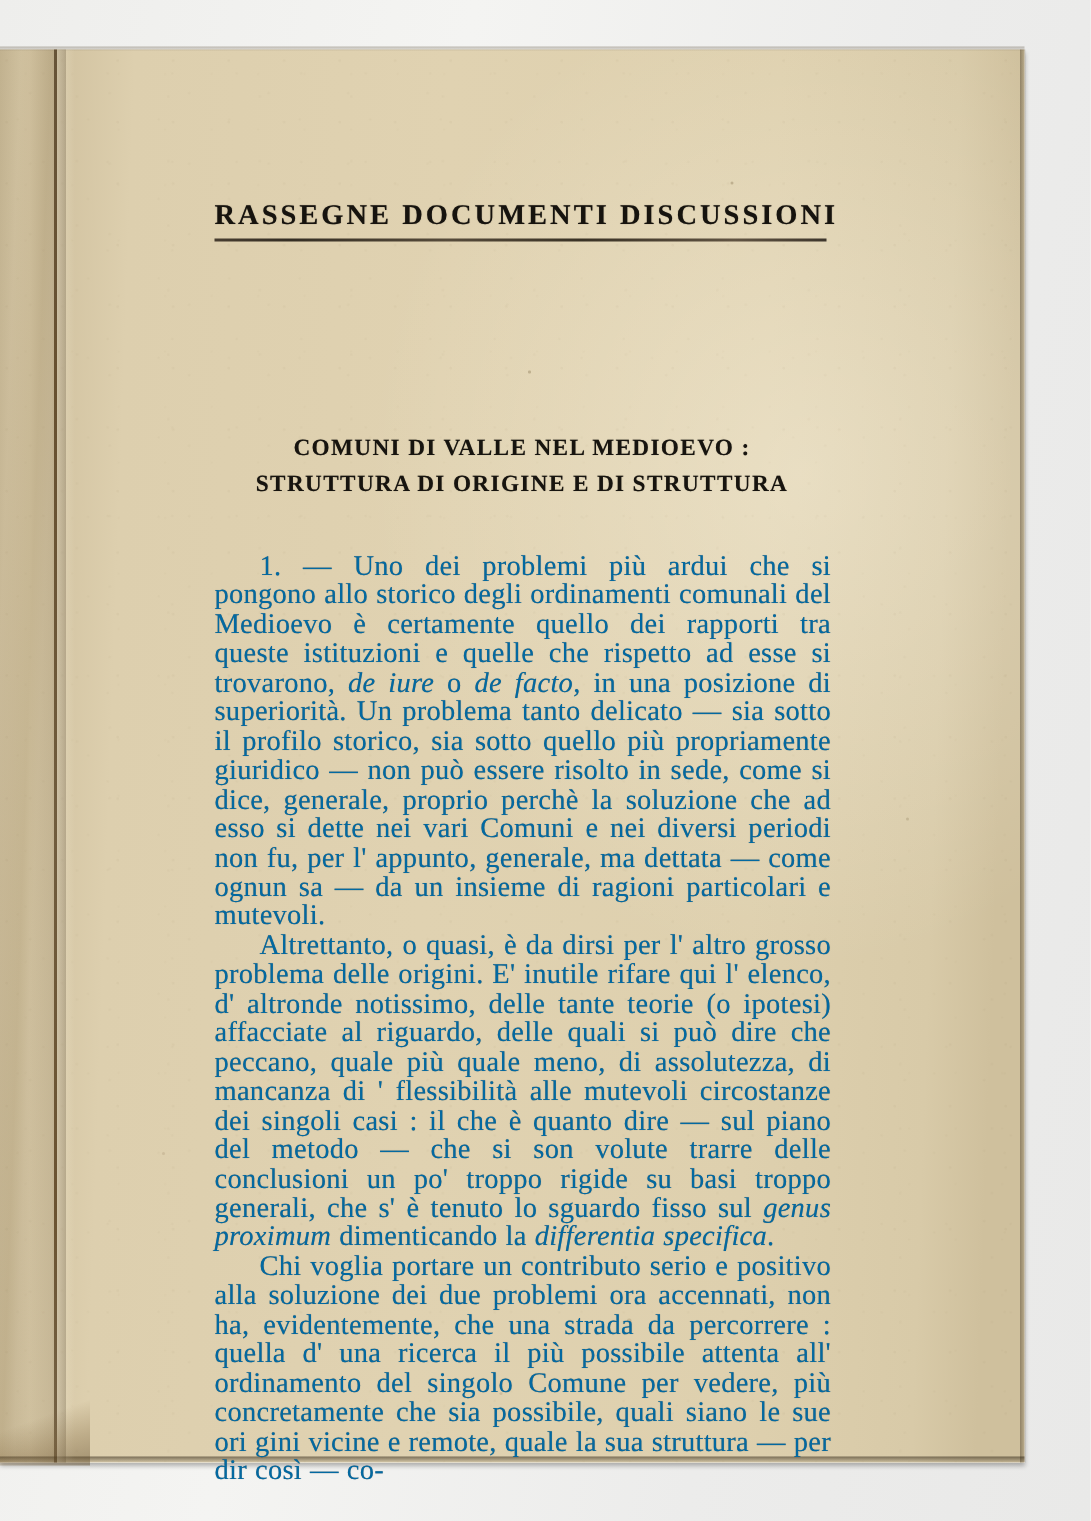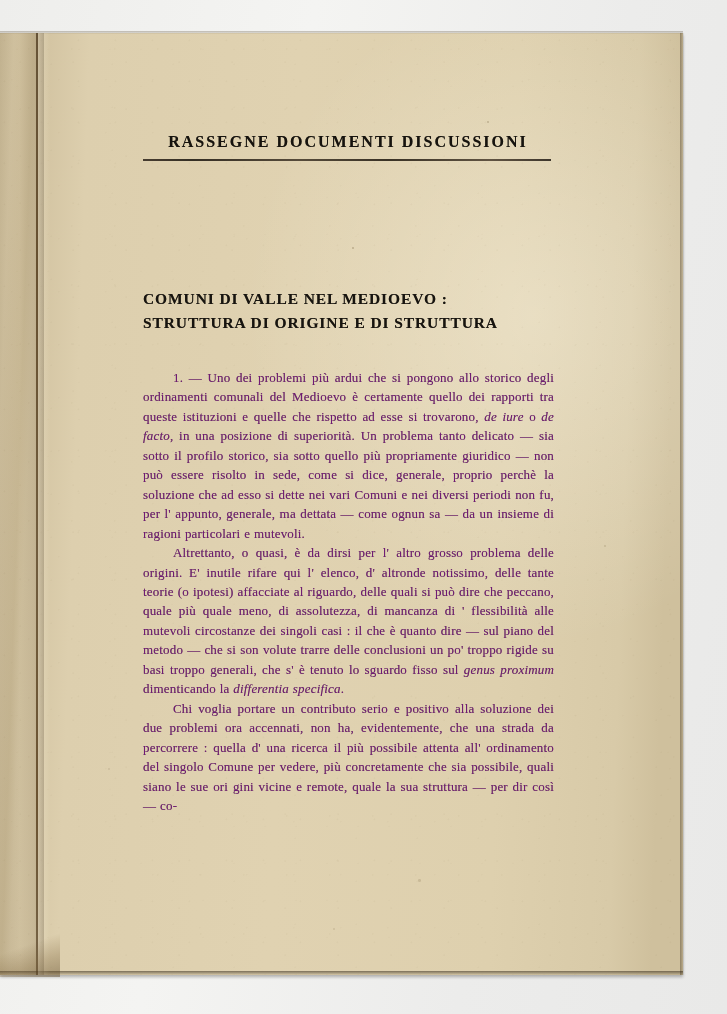--- a/index.html
+++ b/index.html
@@ -118,21 +118,21 @@
     pointer-events: none;
   }
 
   
   .running-head {
     position: absolute;
     left: 143px;
     top: 133px;
     width: 410px;
     text-align: center;
-    font-size: 16px;
+    font-size: 19px;
     font-weight: bold;
     letter-spacing: 2.0px;
     color: #16130e;
     white-space: nowrap;
     text-shadow: 0 0 0.6px rgba(25,20,12,0.55);
   }
   .head-rule {
     position: absolute;
     left: 143px;
     top: 159px;
@@ -143,44 +143,44 @@
         #2b2419 60%, #554838 85%, #2f2820 100%);
     opacity: 0.92;
   }
 
   
   .title-block {
     position: absolute;
     left: 143px;
     top: 287px;
     width: 410px;
-    text-align: left;
+    text-align: center;
   }
   .title-line {
     font-size: 15.5px;
     font-weight: bold;
     letter-spacing: 0.9px;
     color: #17140f;
     line-height: 24px;
     white-space: nowrap;
     text-shadow: 0 0 0.5px rgba(25,20,12,0.5);
   }
 
   
   .body-block {
     position: absolute;
     left: 143px;
     top: 368px;
     width: 411px;
   }
   .para {
     margin: 0;
-    font-size: 13px;
+    font-size: 19px;
     line-height: 19.45px;
-    color: #701a75;
+    color: #0369a1;
     text-align: justify;
     text-indent: 30px;
     letter-spacing: 0.18px;
     word-spacing: 0.4px;
     text-shadow: 0 0 0.45px rgba(30,24,16,0.45);
   }
   .para i { font-style: italic; }
 
   
   .page-edge-bottom {

